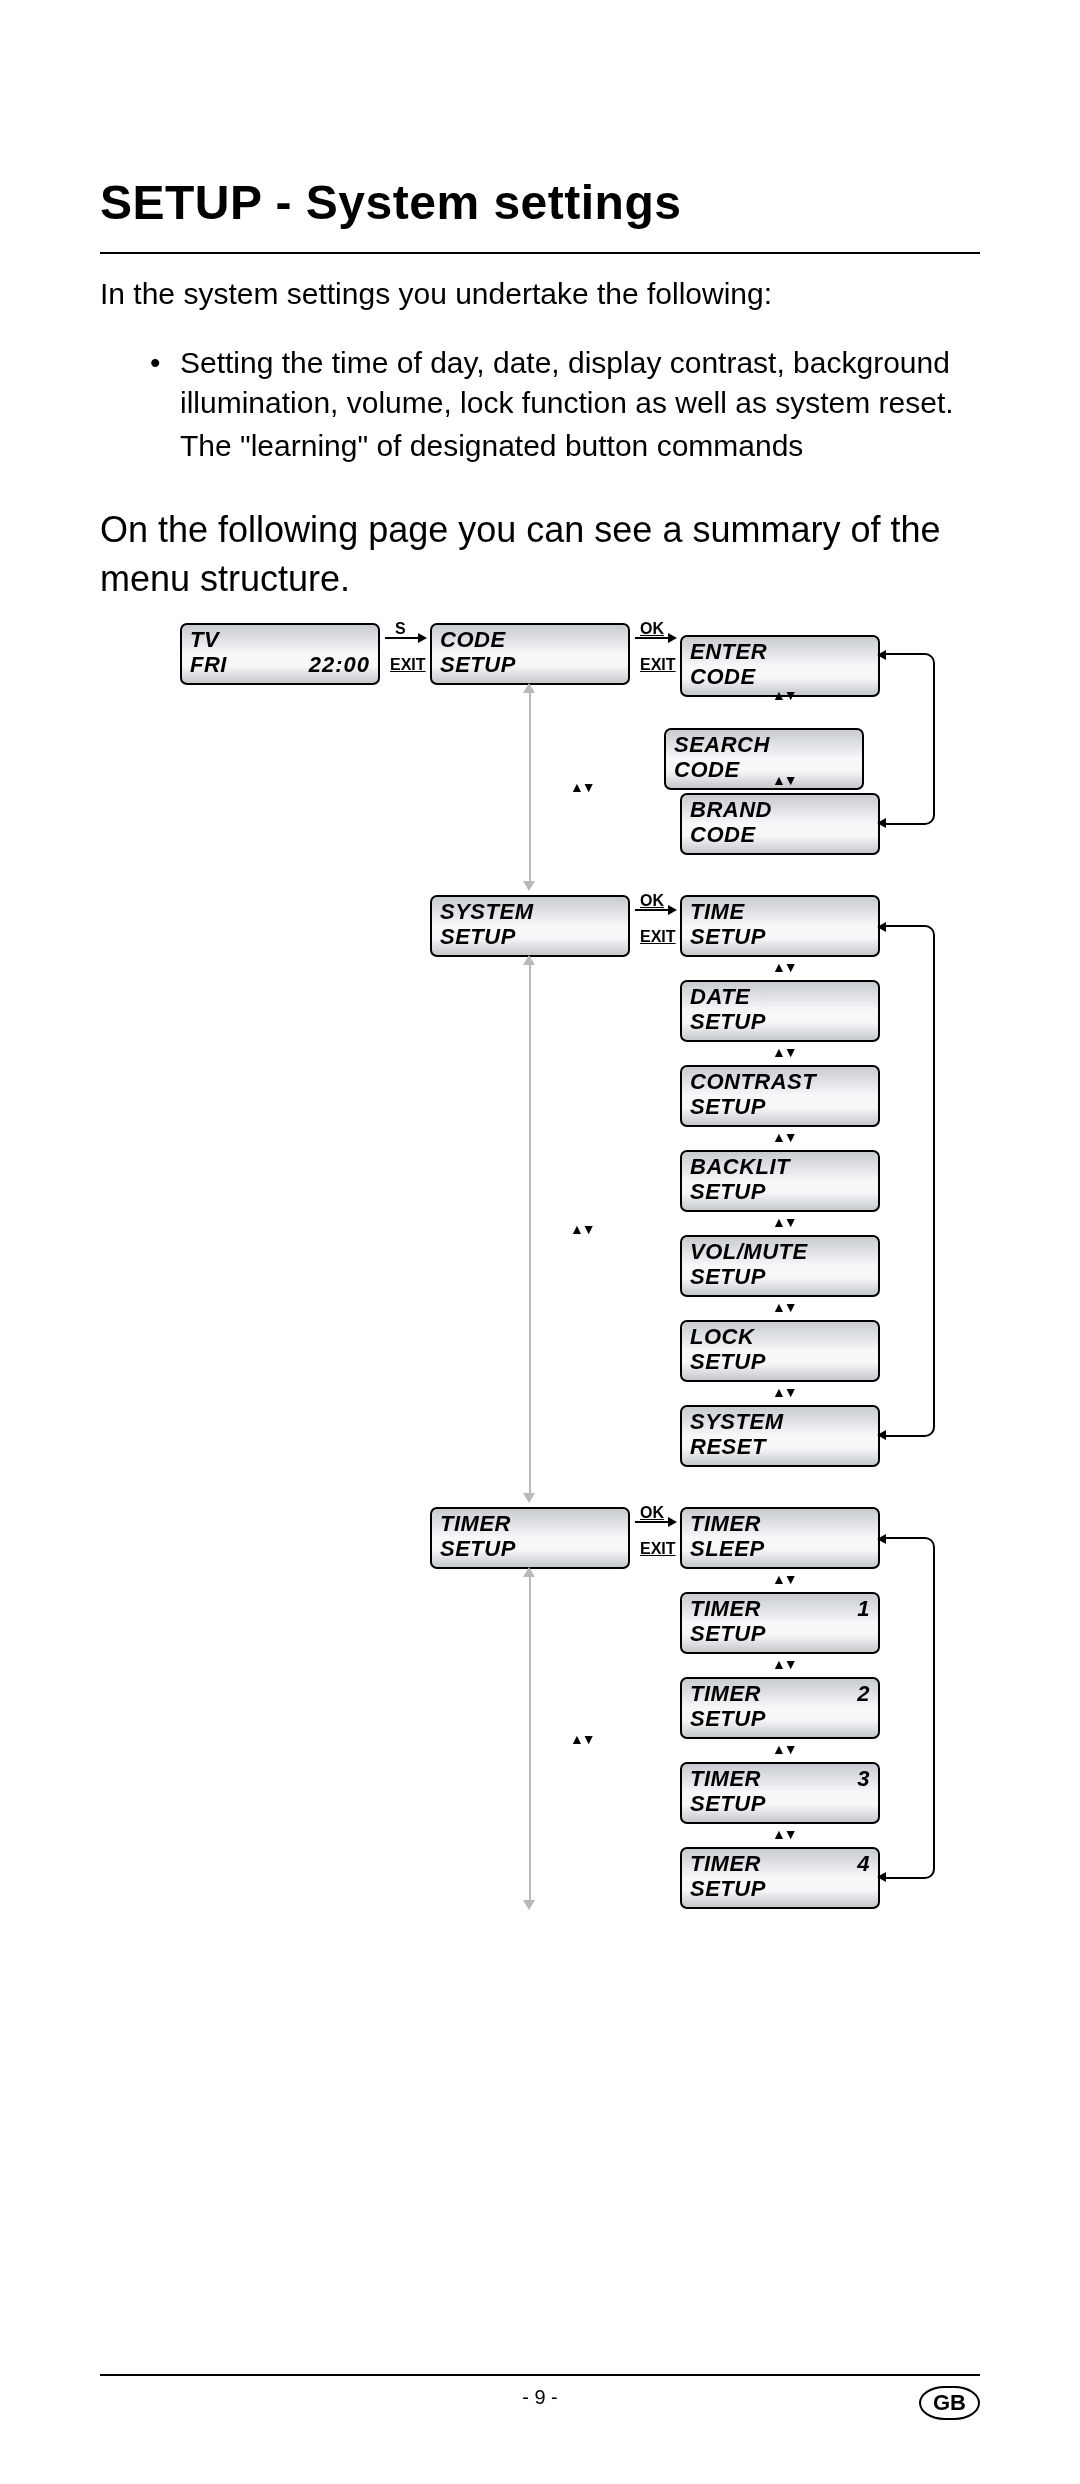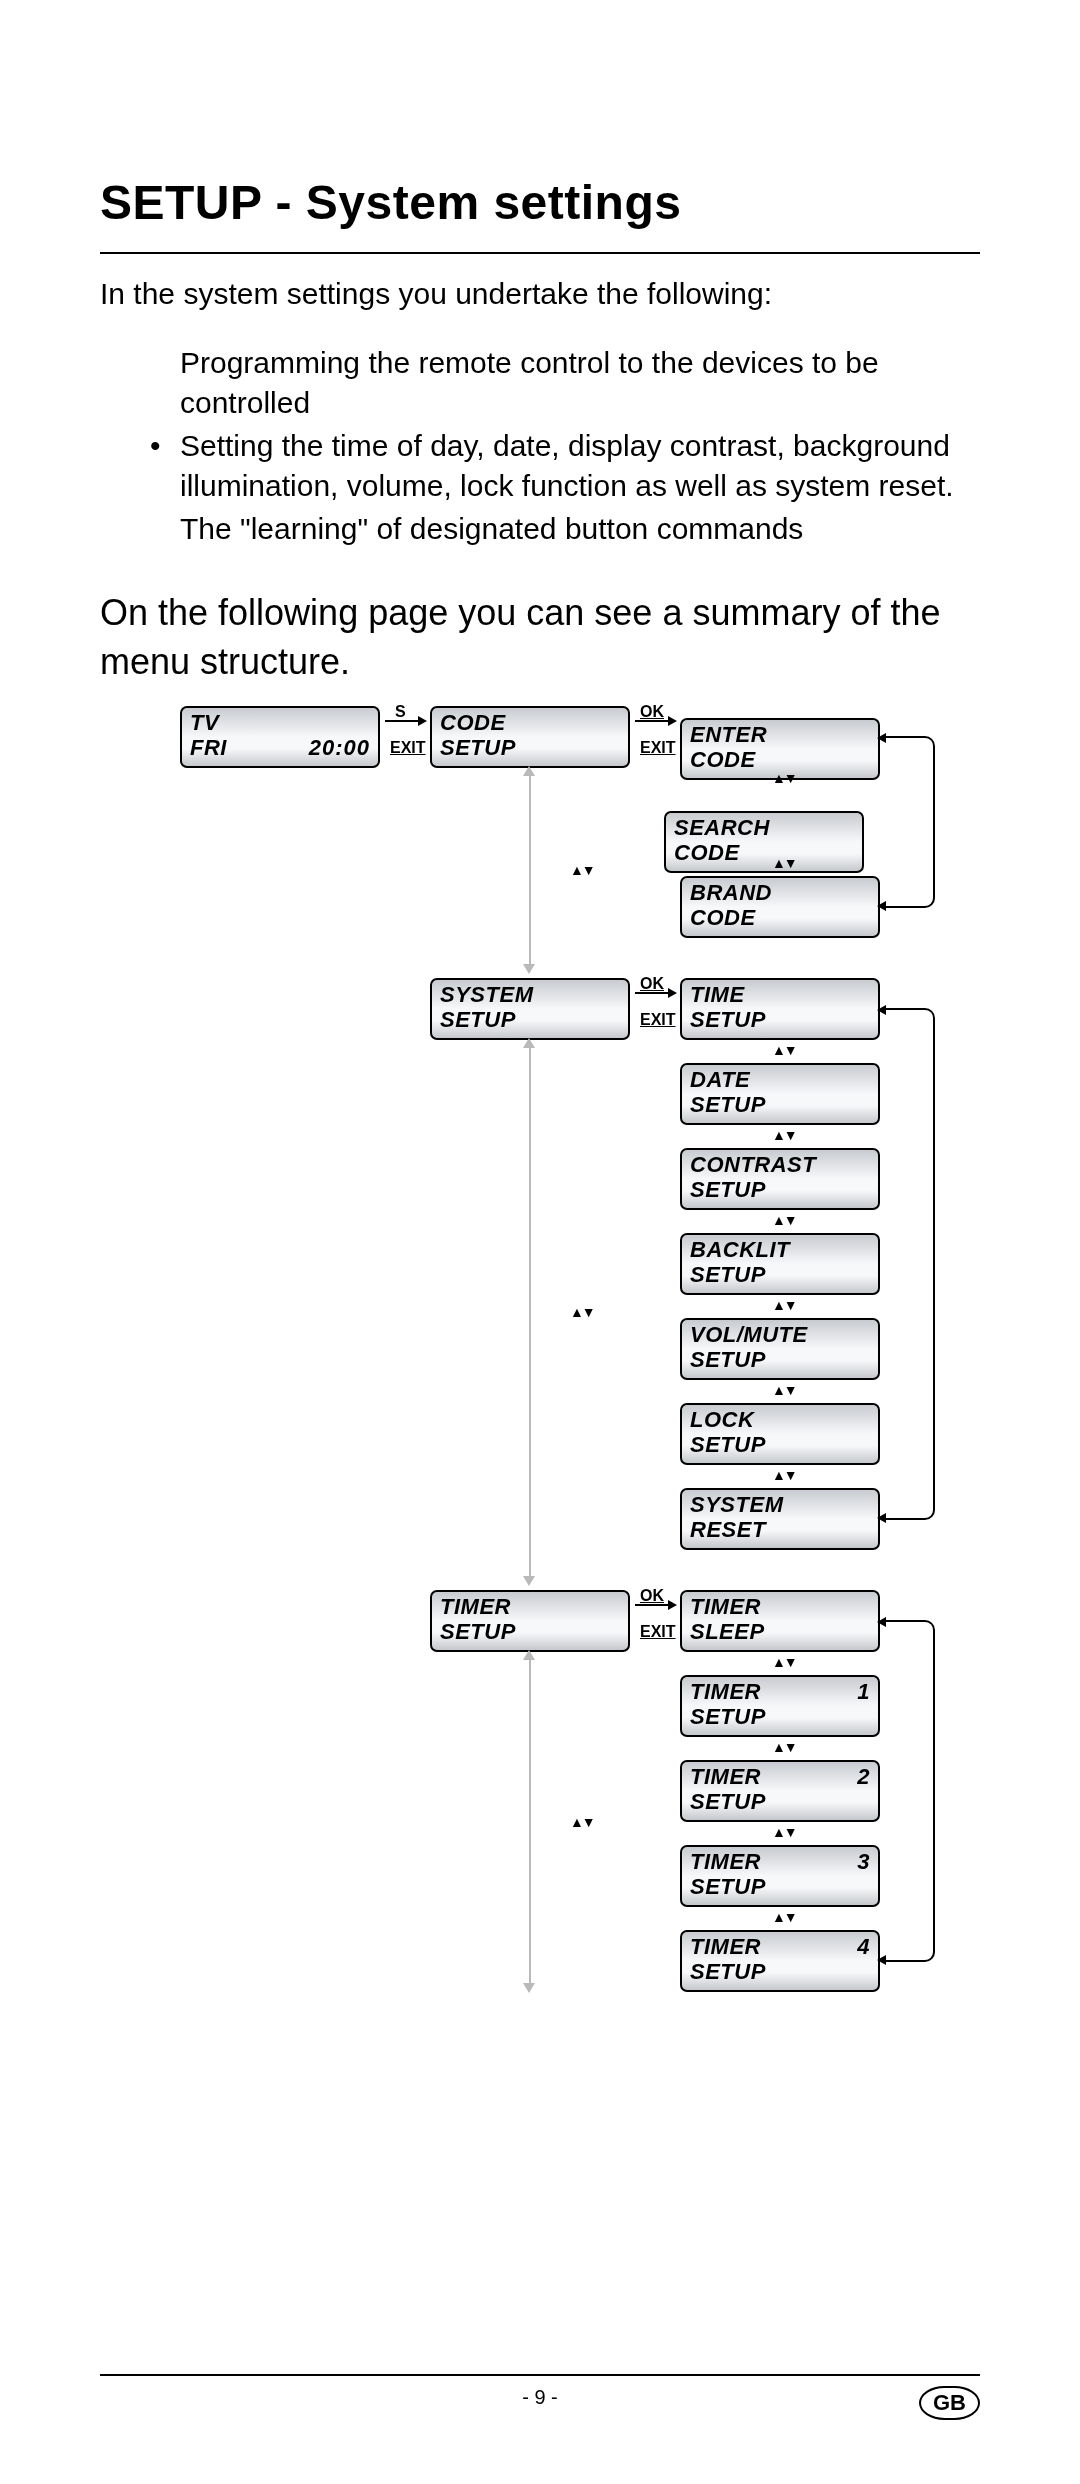--- a/index.html
+++ b/index.html
@@ -127,34 +127,33 @@
 </style>
 </head>
 <body>
 
 <h1>SETUP - System settings</h1>
 <div class="rule"></div>
 
 <p class="intro">In the system settings you undertake the following:</p>
 
 <ul class="list">
-  <li>Programming the remote control to the devices to be controlled</li>
   <li class="bulleted">Setting the time of day, date, display contrast, background illumination, volume, lock function as well as system reset.</li>
   <li>The "learning" of designated button commands</li>
 </ul>
 
 <p class="follow">On the following page you can see a summary of the menu structure.</p>
 
 <div class="diagram">
 
   <div class="lcd" style="left:0; top:0;">
     <div>TV</div>
     <div>
       <span>FRI</span>
-      <span class="r time">20:00</span>
+      <span class="r time">22:00</span>
     </div>
   </div>
 
   <div class="arrow-h" style="left:205px; top:14px; width:40px;"></div>
   <div class="label" style="left:215px; top:-3px;">S</div>
   <div class="label exit" style="left:210px; top:33px;">EXIT</div>
 
   <div class="lcd" style="left:250px; top:0;">
     <div>CODE</div>
     <div>SETUP</div>

